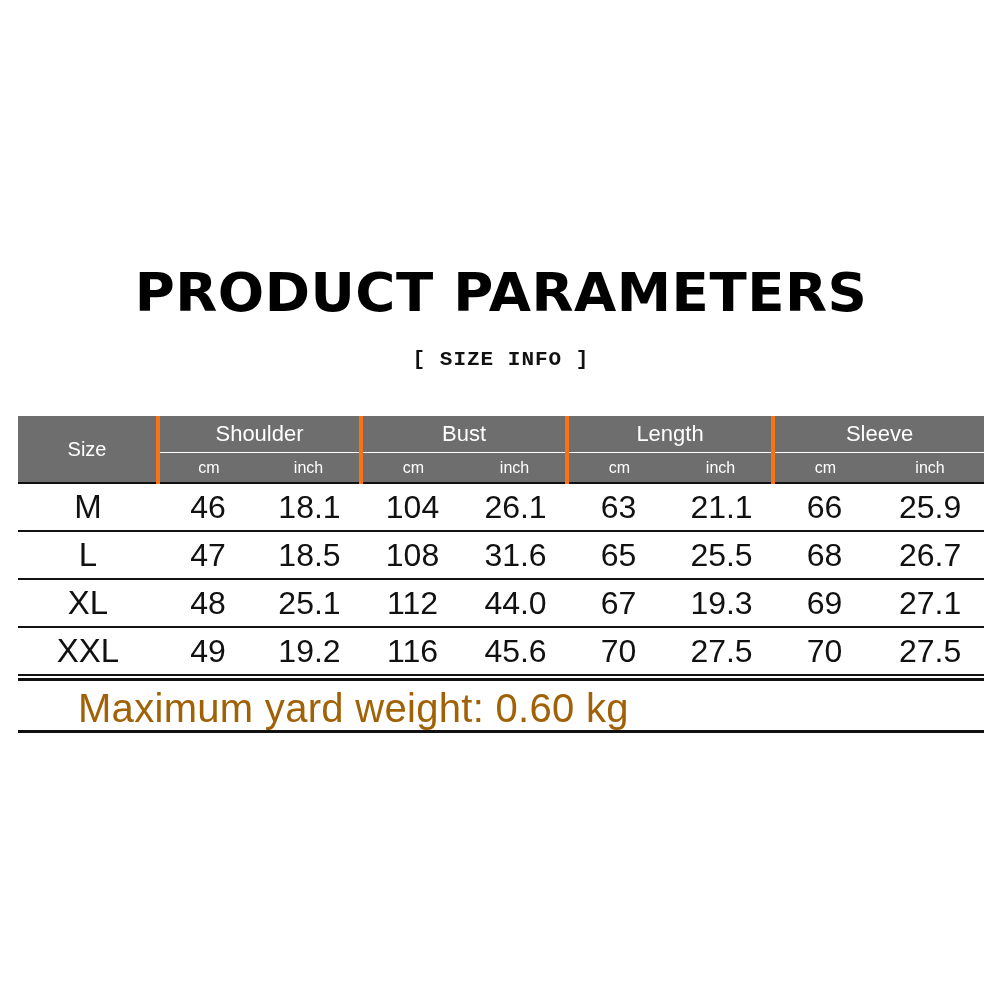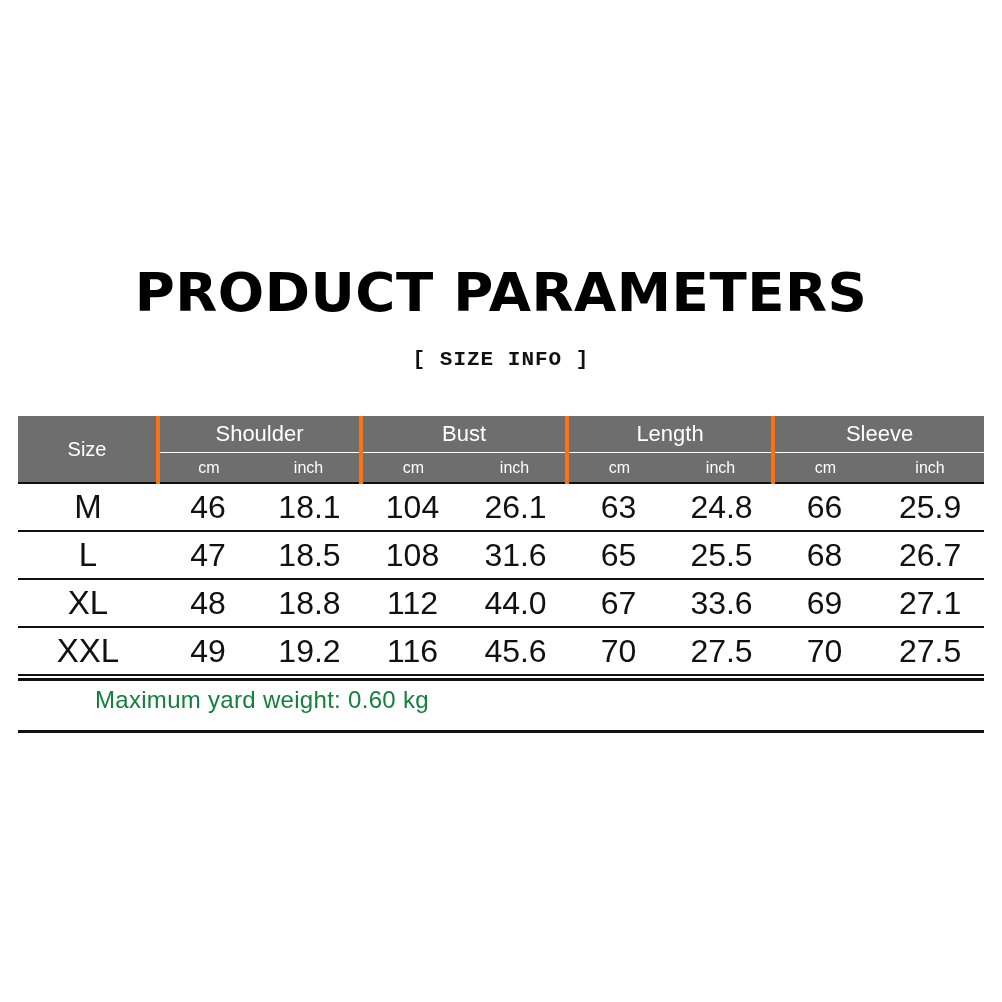--- a/index.html
+++ b/index.html
@@ -109,23 +109,23 @@
     position: absolute;
     top: 678px;
     left: 18px;
     width: 966px;
     height: 3px;
     background: #111111;
   }
   .footer-text {
     position: absolute;
     top: 686px;
-    left: 95px;
-    font-size: 24px;
-    color: #15803d;
+    left: 78px;
+    font-size: 40px;
+    color: #a16207;
     letter-spacing: 0.3px;
   }
   .footer-line-bottom {
     position: absolute;
     top: 730px;
     left: 18px;
     width: 966px;
     height: 3px;
     background: #111111;
   }
@@ -170,45 +170,45 @@
           <td>inch</td>
         </tr>
 
         <tr class="data-row first-data">
           <td class="size-label">M</td>
           <td>46</td>
           <td>18.1</td>
           <td>104</td>
           <td>26.1</td>
           <td>63</td>
-          <td>24.8</td>
+          <td>21.1</td>
           <td>66</td>
           <td>25.9</td>
         </tr>
 
         <tr class="data-row">
           <td class="size-label">L</td>
           <td>47</td>
           <td>18.5</td>
           <td>108</td>
           <td>31.6</td>
           <td>65</td>
           <td>25.5</td>
           <td>68</td>
           <td>26.7</td>
         </tr>
 
         <tr class="data-row">
           <td class="size-label">XL</td>
           <td>48</td>
-          <td>18.8</td>
+          <td>25.1</td>
           <td>112</td>
           <td>44.0</td>
           <td>67</td>
-          <td>33.6</td>
+          <td>19.3</td>
           <td>69</td>
           <td>27.1</td>
         </tr>
 
         <tr class="data-row">
           <td class="size-label">XXL</td>
           <td>49</td>
           <td>19.2</td>
           <td>116</td>
           <td>45.6</td>

